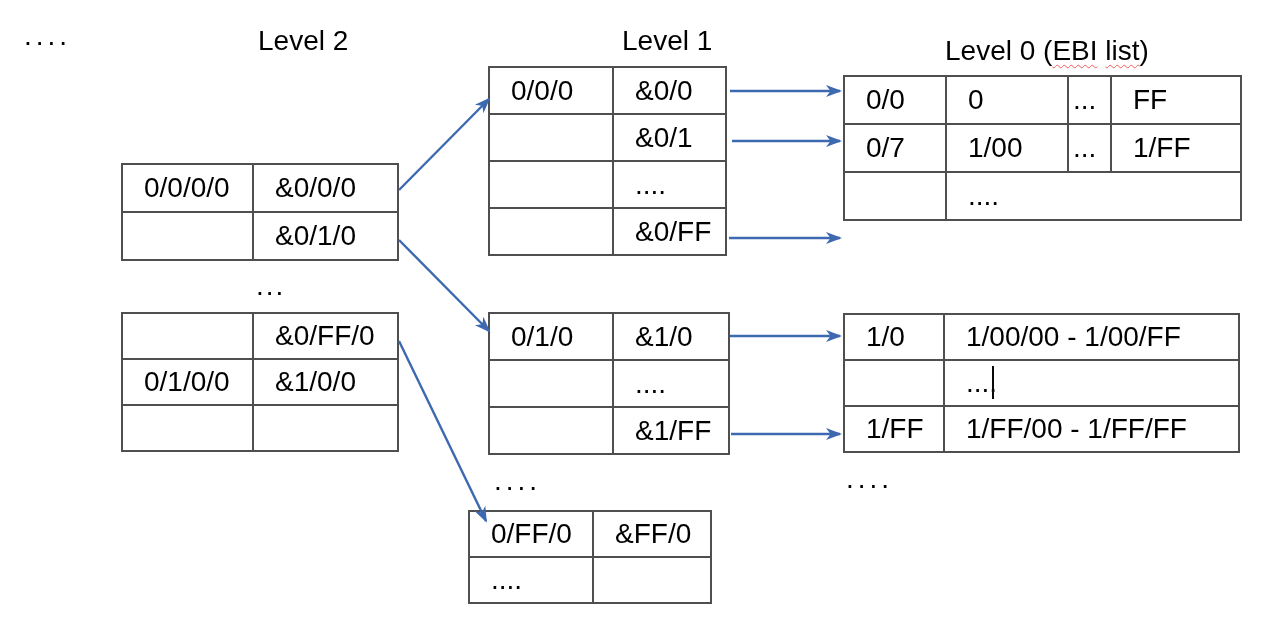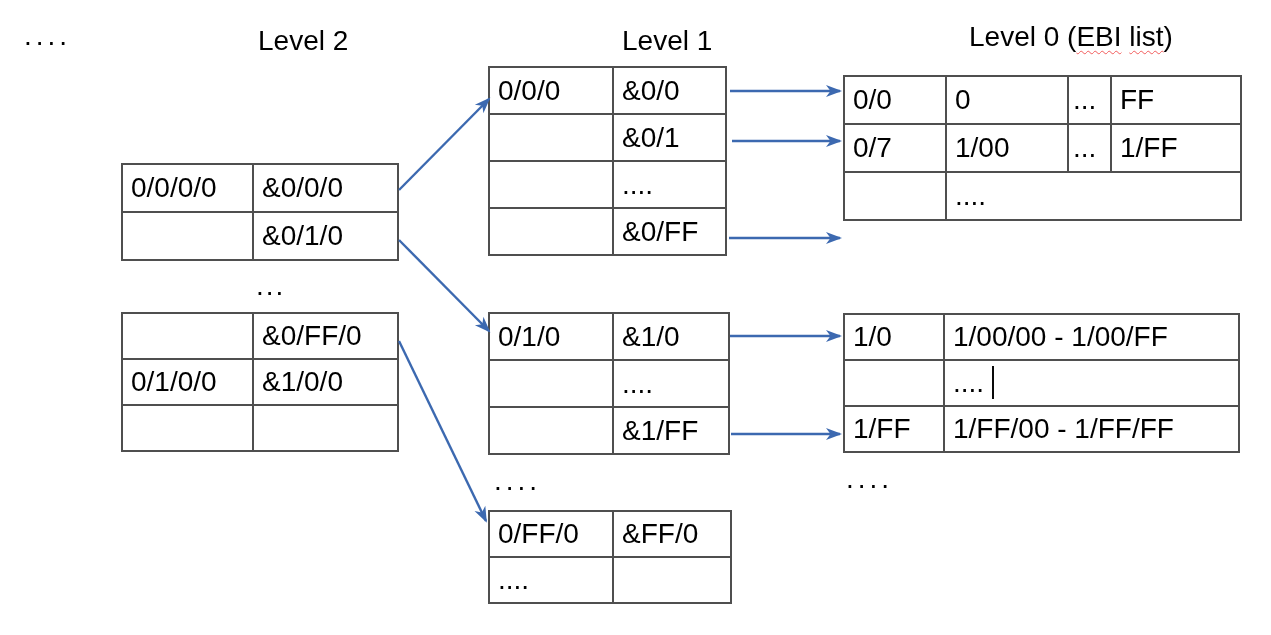--- a/index.html
+++ b/index.html
@@ -19,39 +19,39 @@
     text-decoration-color:var(--squiggle); text-decoration-thickness:1px;
     text-underline-offset:4px;
   }
   table.tbl {
     position:absolute; border-collapse:collapse; table-layout:fixed;
     background:#fff;
   }
   table.tbl td {
     border:2px solid var(--border);
     font-size:28px; line-height:28px;
-    padding:0 2px 0 8px; vertical-align:middle;
+    padding:0 2px 0 21px; vertical-align:middle;
     white-space:nowrap; overflow:hidden;
   }
   .rh50 td { height:46px; }
   .rh48 td { height:44px; }
   .rh49 td { height:45px; }
   #arrows { position:absolute; left:0; top:0; z-index:3; pointer-events:none; }
   .arrow-line { stroke:var(--arrow); stroke-width:2.4; fill:none; }
   #caret { position:absolute; left:992px; top:366px; width:2px; height:33px; background:#0a0a0a; z-index:4; }
 </style>
 </head>
 <body>
 
 <div id="stage">
 
   <div class="dots" style="left:24px; top:22px;">....</div>
   <div class="hdr" style="left:258px; top:27px;">Level 2</div>
   <div class="hdr" style="left:622px; top:27px;">Level 1</div>
-  <div class="hdr" style="left:945px; top:23px;margin-left:24px;"><span>Level 0 (</span><span class="wavy">EBI</span><span> </span><span class="wavy">list</span><span>)</span></div>
+  <div class="hdr" style="left:945px; top:37px;"><span>Level 0 (</span><span class="wavy">EBI</span><span> </span><span class="wavy">list</span><span>)</span></div>
 
   <table class="tbl rh50" style="left:121px; top:163px; width:276px;">
     <colgroup>
         <col style="width:131px">
         <col style="width:145px">
       </colgroup>
     <tbody>
         <tr>
       <td>0/0/0/0</td>
       <td>&amp;0/0/0</td>
@@ -128,21 +128,21 @@
     <tr>
       <td></td>
       <td>&amp;1/FF</td>
     </tr>
   </tbody>
     </table>
 
   <div class="dots" style="left:494px; top:467px;">....</div>
   <div class="dots" style="left:846px; top:465px;">....</div>
 
-  <table class="tbl rh48" style="left:488px; top:510px; width:242px;border-radius:8px;">
+  <table class="tbl rh48" style="left:468px; top:510px; width:242px;border-radius:8px;">
     <colgroup>
         <col style="width:124px">
         <col style="width:118px">
       </colgroup>
     <tbody>
         <tr>
       <td>0/FF/0</td>
       <td>&amp;FF/0</td>
     </tr>
     <tr>

